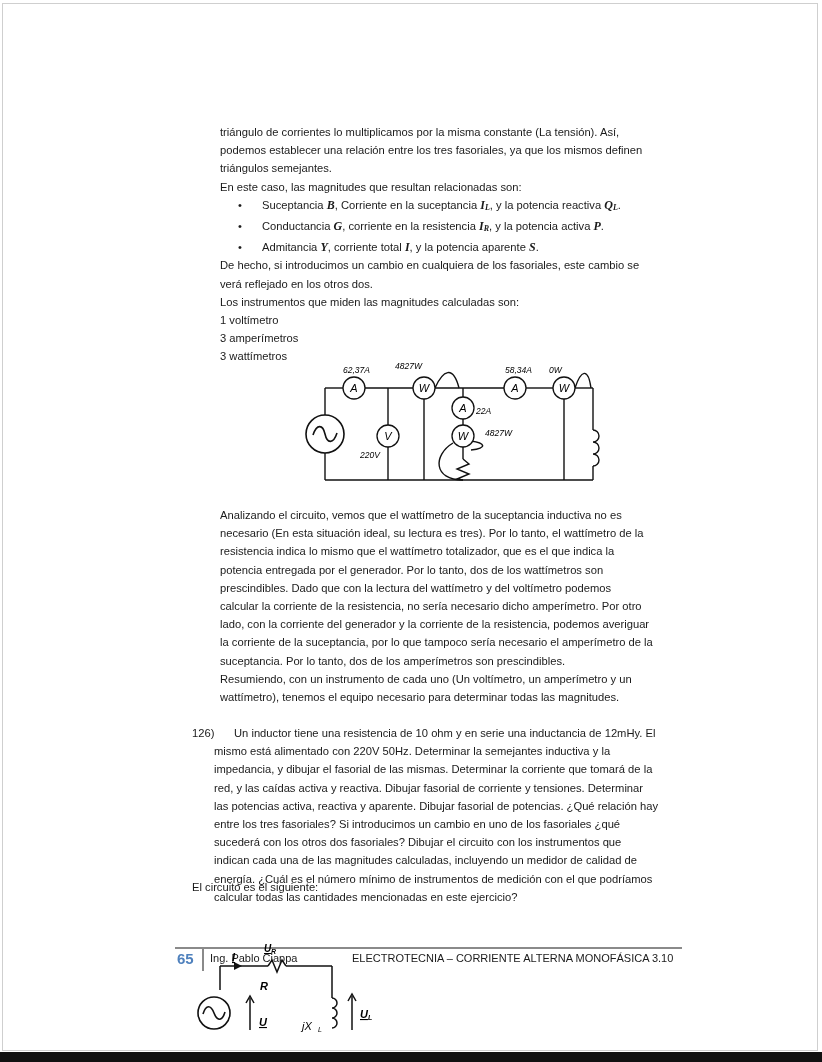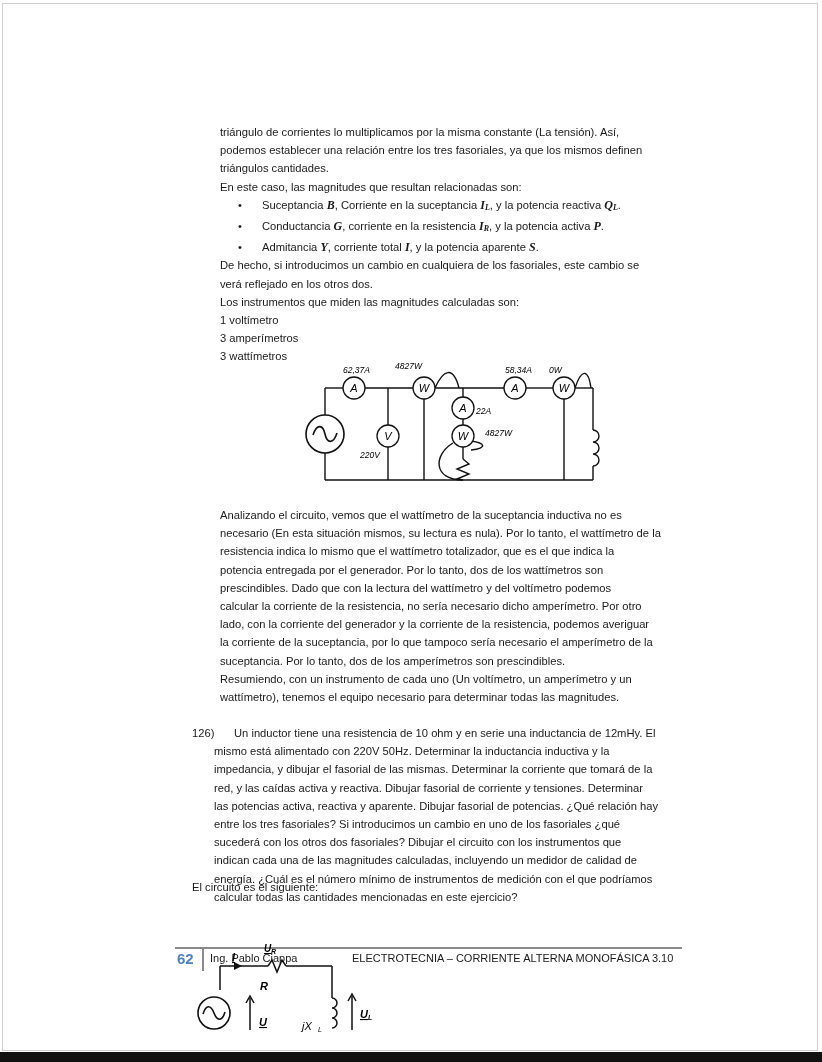--- a/index.html
+++ b/index.html
@@ -40,21 +40,21 @@
 </style>
 </head>
 <body>
 
 <div class="page"></div>
 <div class="bottom-band"></div>
 
 <div class="text block1">
   <span class="line">triángulo de corrientes lo multiplicamos por la misma constante (La tensión). Así,</span>
   <span class="line">podemos establecer una relación entre los tres fasoriales, ya que los mismos definen</span>
-  <span class="line">triángulos cantidades.</span>
+  <span class="line">triángulos semejantes.</span>
   <span class="line">En este caso, las magnitudes que resultan relacionadas son:</span>
 
   <span class="bullet"><span>Suceptancia </span><span class="sym">B</span><span>, Corriente en la suceptancia </span><span class="sym">I</span><span class="sym sub">L</span><span>, y la potencia reactiva </span><span class="sym">Q</span><span class="sym sub">L</span><span>.</span></span>
   <span class="bullet"><span>Conductancia </span><span class="sym">G</span><span>, corriente en la resistencia </span><span class="sym">I</span><span class="sym sub">R</span><span>, y la potencia activa </span><span class="sym">P</span><span>.</span></span>
   <span class="bullet"><span>Admitancia </span><span class="sym">Y</span><span>, corriente total </span><span class="sym">I</span><span>, y la potencia aparente </span><span class="sym">S</span><span>.</span></span>
 
   <span class="line">De hecho, si introducimos un cambio en cualquiera de los fasoriales, este cambio se</span>
   <span class="line">verá reflejado en los otros dos.</span>
   <span class="line">Los instrumentos que miden las magnitudes calculadas son:</span>
   <span class="line">1 voltímetro</span>
@@ -140,52 +140,52 @@
   <text x="173" y="59" font-size="8.5" font-style="italic">22A</text>
   <text x="182" y="81" font-size="8.5" font-style="italic">4827W</text>
   <text x="202" y="18" font-size="8.5" font-style="italic">58,34A</text>
   <text x="246" y="18" font-size="8.5" font-style="italic">0W</text>
   <g></g>
   <g></g>
 </svg>
 
 <div class="text block2">
   <span class="line">Analizando el circuito, vemos que el wattímetro de la suceptancia inductiva no es</span>
-  <span class="line">necesario (En esta situación mismos, su lectura es nula). Por lo tanto, el wattímetro de la</span>
+  <span class="line">necesario (En esta situación ideal, su lectura es tres). Por lo tanto, el wattímetro de la</span>
   <span class="line">resistencia indica lo mismo que el wattímetro totalizador, que es el que indica la</span>
   <span class="line">potencia entregada por el generador. Por lo tanto, dos de los wattímetros son</span>
   <span class="line">prescindibles. Dado que con la lectura del wattímetro y del voltímetro podemos</span>
   <span class="line">calcular la corriente de la resistencia, no sería necesario dicho amperímetro. Por otro</span>
   <span class="line">lado, con la corriente del generador y la corriente de la resistencia, podemos averiguar</span>
   <span class="line">la corriente de la suceptancia, por lo que tampoco sería necesario el amperímetro de la</span>
   <span class="line">suceptancia. Por lo tanto, dos de los amperímetros son prescindibles.</span>
   <span class="line">Resumiendo, con un instrumento de cada uno (Un voltímetro, un amperímetro y un</span>
   <span class="line">wattímetro), tenemos el equipo necesario para determinar todas las magnitudes.</span>
 </div>
 
 <div class="text q126">
   <span class="num">126)</span>
   <div class="body">
     <span class="line first">Un inductor tiene una resistencia de 10 ohm y en serie una inductancia de 12mHy. El</span>
-    <span class="line">mismo está alimentado con 220V 50Hz. Determinar la inductancia inductiva y la</span>
+    <span class="line">mismo está alimentado con 220V 50Hz. Determinar la semejantes inductiva y la</span>
     <span class="line">impedancia, y dibujar el fasorial de las mismas. Determinar la corriente que tomará de la</span>
     <span class="line">red, y las caídas activa y reactiva. Dibujar fasorial de corriente y tensiones. Determinar</span>
     <span class="line">las potencias activa, reactiva y aparente. Dibujar fasorial de potencias. ¿Qué relación hay</span>
     <span class="line">entre los tres fasoriales? Si introducimos un cambio en uno de los fasoriales ¿qué</span>
     <span class="line">sucederá con los otros dos fasoriales? Dibujar el circuito con los instrumentos que</span>
     <span class="line">indican cada una de las magnitudes calculadas, incluyendo un medidor de calidad de</span>
     <span class="line">energía. ¿Cuál es el número mínimo de instrumentos de medición con el que podríamos</span>
     <span class="line">calcular todas las cantidades mencionadas en este ejercicio?</span>
   </div>
 </div>
 
 <div class="text circuit-intro">El circuito es el siguiente:</div>
 
 <div class="footer-rule"></div>
-<div class="footer-num" style="color: rgb(79, 129, 189);">62</div>
+<div class="footer-num" style="color: rgb(79, 129, 189);">65</div>
 <div class="footer-sep"></div>
 <div class="footer-author">Ing. Pablo Ciappa</div>
 <div class="footer-title">ELECTROTECNIA – CORRIENTE ALTERNA MONOFÁSICA 3.10</div>
 
 <svg class="circuit2" width="200" height="95" viewBox="0 0 200 95">
   <g stroke="#111" stroke-width="1.5" fill="none">
     <line x1="40" y1="28" x2="40" y2="52"></line>
     <line x1="40" y1="28" x2="88" y2="28"></line>
     <polyline points="88,28 92,22 97,34 102,22 106,28"></polyline>
     <line x1="106" y1="28" x2="152" y2="28"></line>

